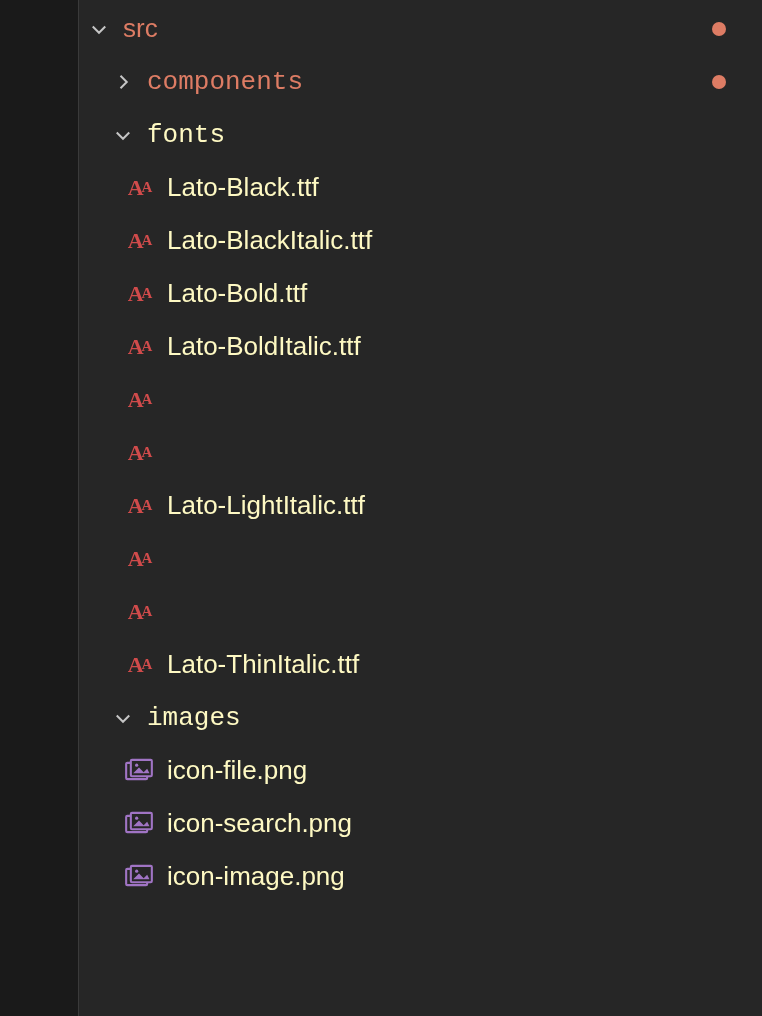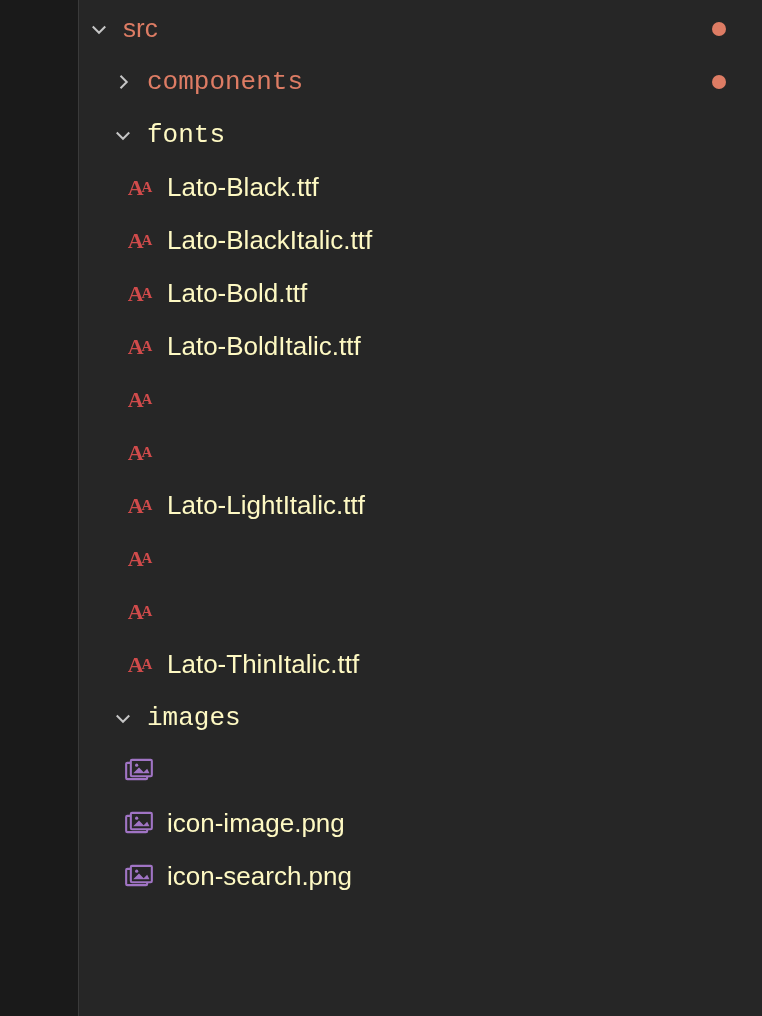--- a/index.html
+++ b/index.html
@@ -207,36 +207,37 @@
     </div>
     <div class="row indent-2">
       <span class="file-icon image-icon">
         <svg viewBox="0 0 24 20">
           <rect x="1" y="3" width="18" height="14" rx="1" fill="none" stroke="#a074c4" stroke-width="1.8"></rect>
           <rect x="5" y="0.5" width="18" height="14" rx="1" fill="#262626" stroke="#a074c4" stroke-width="1.8"></rect>
           <circle cx="10" cy="5" r="1.4" fill="#a074c4"></circle>
           <path d="M7 12 L12 7 L16 11 L19 8 L21 12 Z" fill="#a074c4"></path>
         </svg>
       </span>
+      <span class="label normal">icon-file.png</span>
     </div>
     <div class="row indent-2">
       <span class="file-icon image-icon">
         <svg viewBox="0 0 24 20">
           <rect x="1" y="3" width="18" height="14" rx="1" fill="none" stroke="#a074c4" stroke-width="1.8"></rect>
           <rect x="5" y="0.5" width="18" height="14" rx="1" fill="#262626" stroke="#a074c4" stroke-width="1.8"></rect>
           <circle cx="10" cy="5" r="1.4" fill="#a074c4"></circle>
           <path d="M7 12 L12 7 L16 11 L19 8 L21 12 Z" fill="#a074c4"></path>
         </svg>
       </span>
-      <span class="label normal">icon-image.png</span>
+      <span class="label normal">icon-search.png</span>
     </div>
     <div class="row indent-2">
       <span class="file-icon image-icon">
         <svg viewBox="0 0 24 20">
           <rect x="1" y="3" width="18" height="14" rx="1" fill="none" stroke="#a074c4" stroke-width="1.8"></rect>
           <rect x="5" y="0.5" width="18" height="14" rx="1" fill="#262626" stroke="#a074c4" stroke-width="1.8"></rect>
           <circle cx="10" cy="5" r="1.4" fill="#a074c4"></circle>
           <path d="M7 12 L12 7 L16 11 L19 8 L21 12 Z" fill="#a074c4"></path>
         </svg>
       </span>
-      <span class="label normal">icon-search.png</span>
+      <span class="label normal">icon-image.png</span>
     </div>
   </div>
 
 </body></html>

